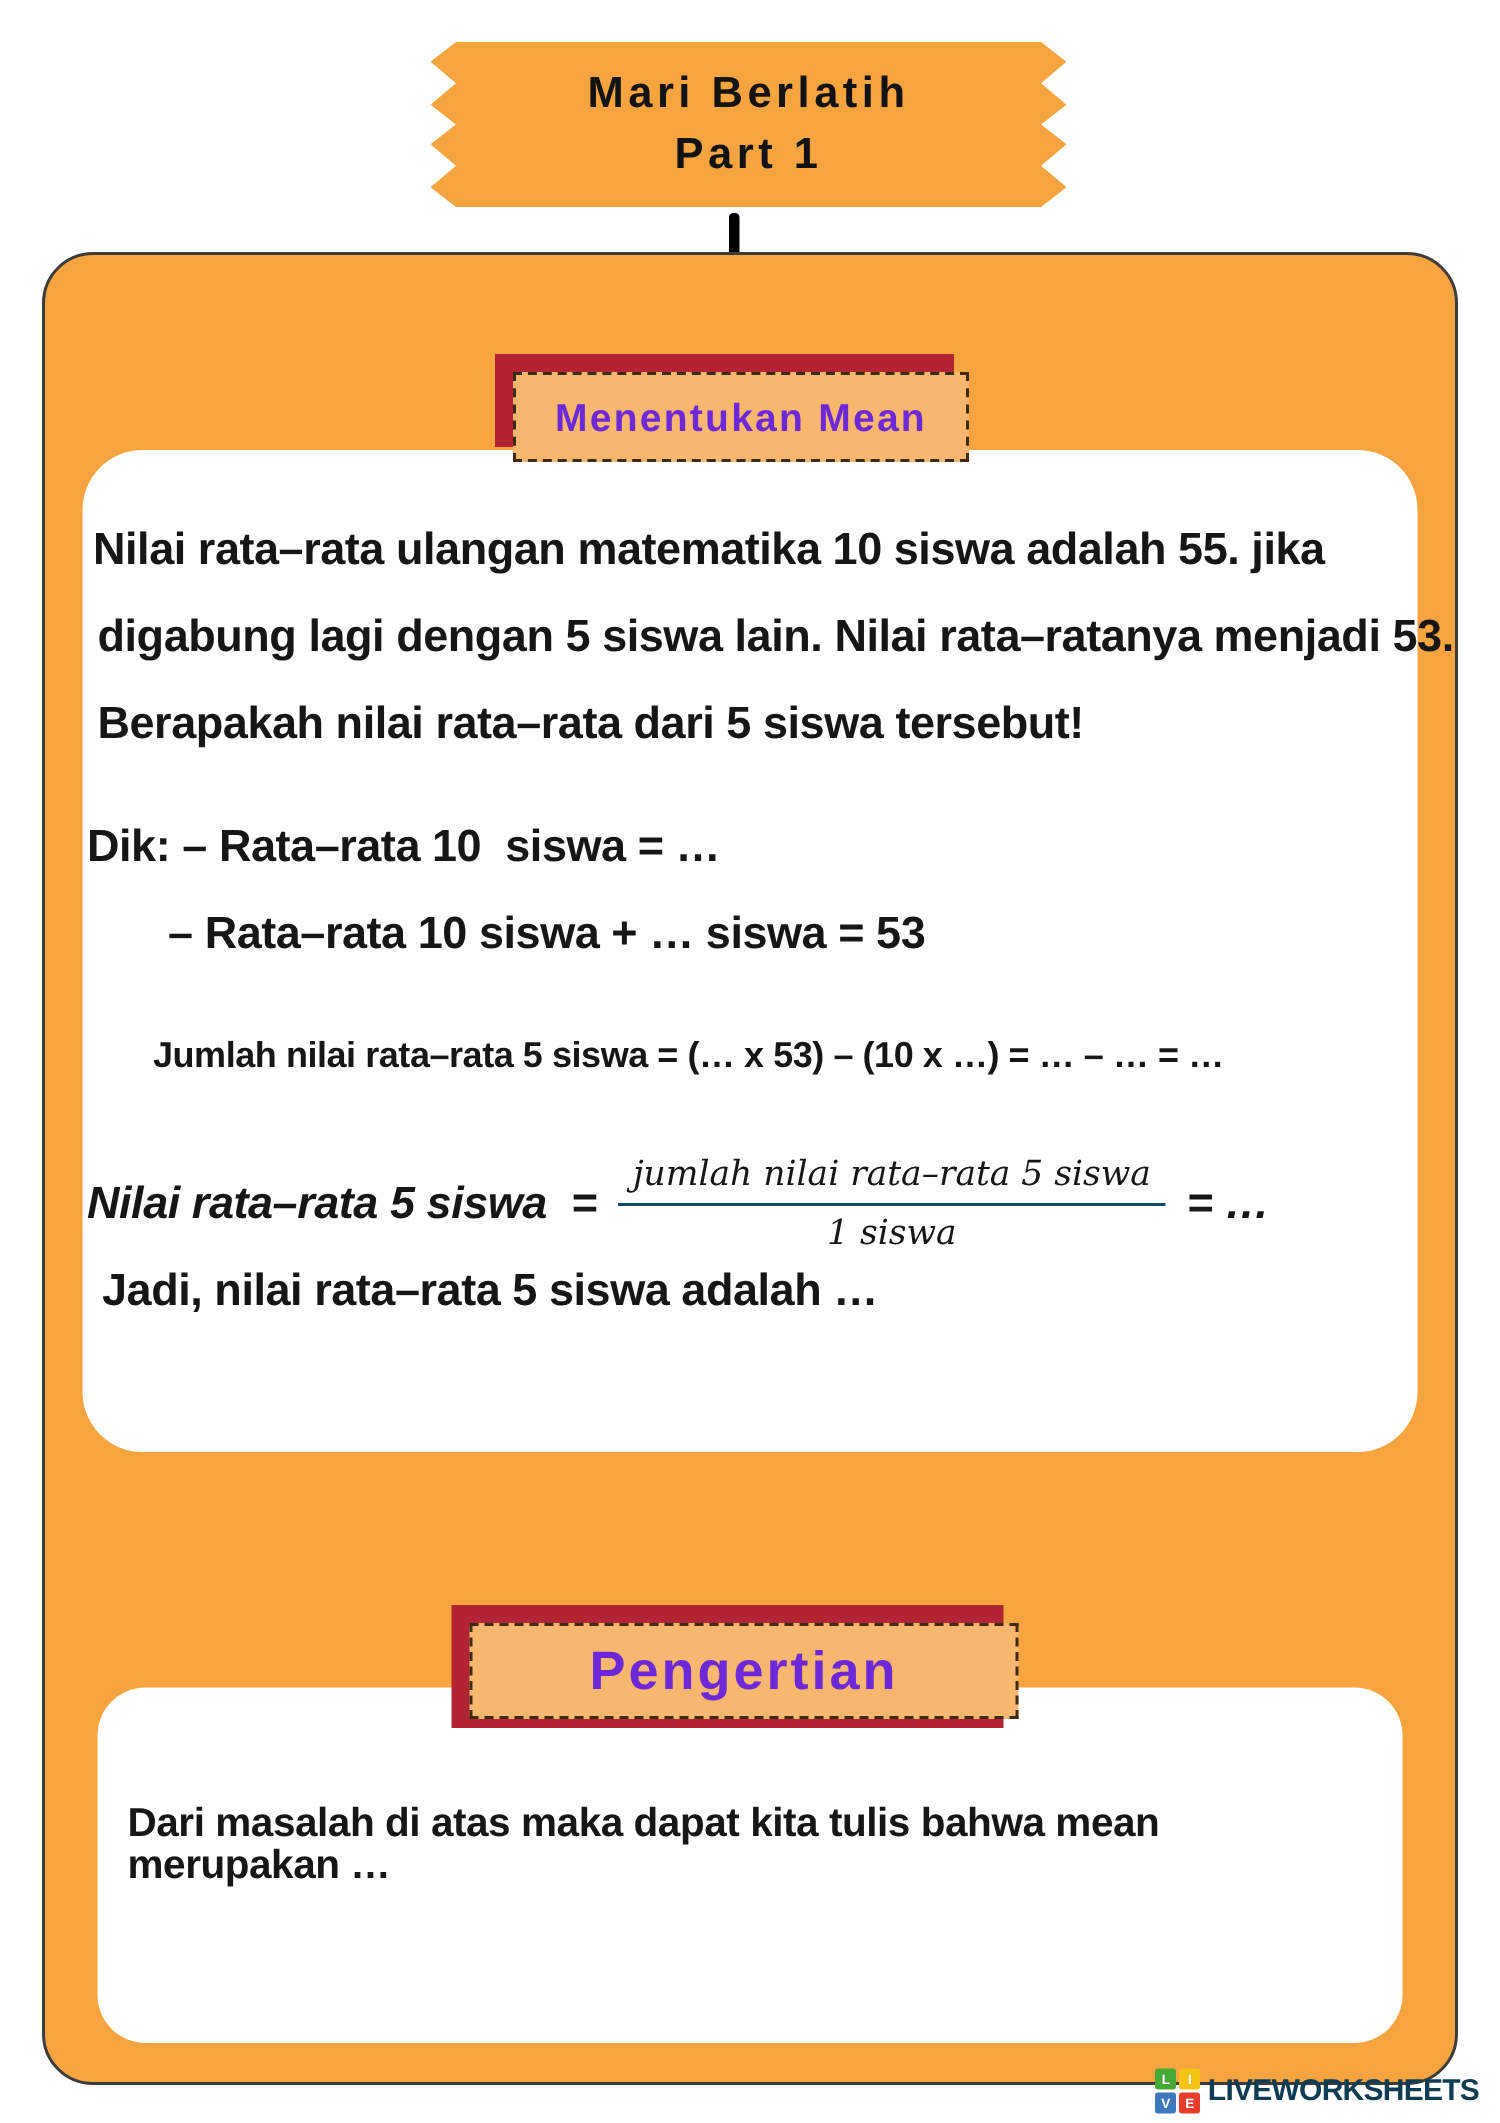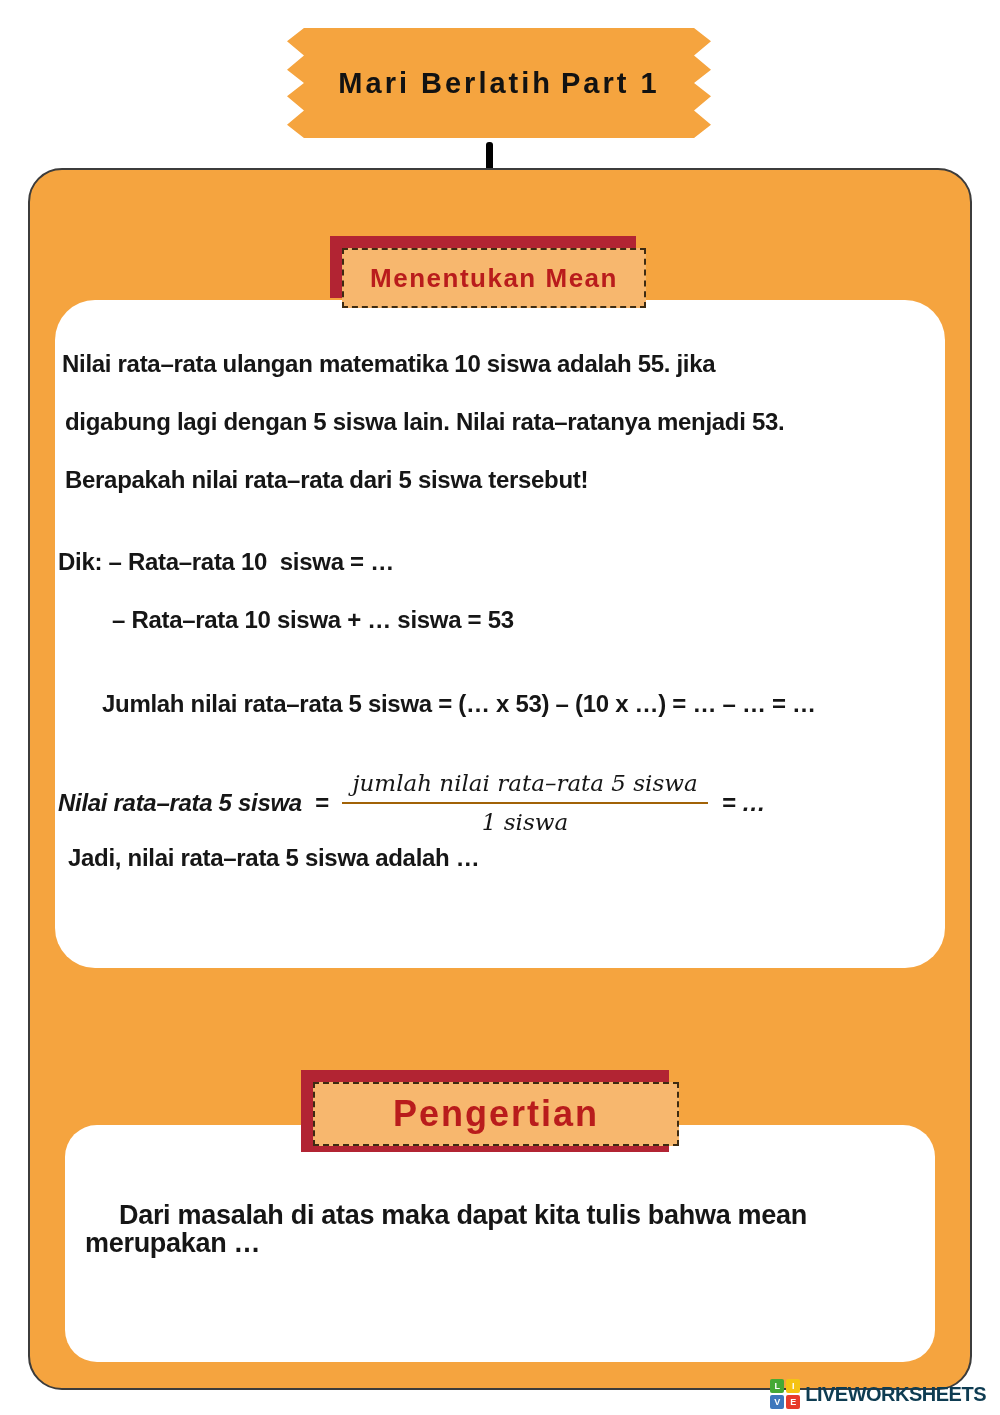--- a/index.html
+++ b/index.html
@@ -9,21 +9,21 @@
     background:#ffffff;
     font-family:"Liberation Sans", sans-serif;
     overflow:hidden;
   }
   .abs { position:absolute; }
 
   
   .banner {
     left:287px; top:28px; width:424px; height:110px;
     background:#F5A43F;
-    display:flex; flex-direction:row; align-items:center; justify-content:center;
+    display:flex; flex-direction:column; align-items:center; justify-content:center;
     gap:8px;
     clip-path: polygon(4% 0, 96% 0, 100% 12%, 96% 25%, 100% 38%, 96% 50%, 100% 62%, 96% 75%, 100% 88%, 96% 100%, 4% 100%, 0 88%, 4% 75%, 0 62%, 4% 50%, 0 38%, 4% 25%, 0 12%);
   }
   .banner-line {
     font-weight:700; font-size:29px; letter-spacing:3px; color:#121212; white-space:pre;
   }
 
   
   .arrow { width:36px; display:flex; flex-direction:column; align-items:center; }
   .arrow-line { width:7px; height:56px; background:#000; border-radius:3px; }
@@ -44,48 +44,48 @@
   .card1 { left:55px; top:300px; width:890px; height:668px; border-radius:40px; }
   .card2 { left:65px; top:1125px; width:870px; height:237px; border-radius:32px; }
 
   
   .label-red { background:#B22433; z-index:3; }
   .label-front {
     background:#F7B76E;
     border:2px dashed #3E2B12;
     box-sizing:border-box;
     display:flex; align-items:center; justify-content:center;
-    font-weight:700; color:#b91c1c;
+    font-weight:700; color:#6d28d9;
     z-index:4; white-space:pre;
   }
   .red1   { left:330px; top:236px; width:306px; height:62px; }
   .front1 { left:342px; top:248px; width:304px; height:60px; font-size:26px; letter-spacing:1.5px; }
   .red2   { left:301px; top:1070px; width:368px; height:82px; }
   .front2 { left:313px; top:1082px; width:366px; height:64px; font-size:36px; letter-spacing:2px; }
 
   
   .txt {
     font-weight:700; color:#161616; white-space:pre;
     letter-spacing:-0.3px; z-index:5;
   }
-  .t26 { font-size:24px; }
+  .t26 { font-size:30px; }
   .t24 { font-size:24px;margin-left:44px; }
   .t27 { font-size:27px; }
 
   
   .mean-line {
     left:58px; top:770px;
     display:flex; align-items:center; gap:14px; z-index:5;font-style:italic;
   }
   .fraction {
     display:flex; flex-direction:column; align-items:center;
     font-family:"DejaVu Serif", serif; font-weight:400; color:#161616;
     font-size:23px; white-space:pre;
   }
-  .fraction .num { padding:0 10px 6px 10px; border-bottom:2px solid #a16207; }
+  .fraction .num { padding:0 10px 6px 10px; border-bottom:2px solid #0c4a6e; }
   .fraction .den { padding-top:5px; }
 
   
   .footer {
     right:14px; bottom:6px;
     display:flex; align-items:center; gap:5px;
     z-index:10;
   }
   .logo-grid {
     display:grid; grid-template-columns:14px 14px; grid-auto-rows:14px; gap:2px;
@@ -146,21 +146,21 @@
 <div class="abs arrow" style="left:471px; top:972px;">
   <div class="arrow-line"></div>
   <div class="arrow-head"></div>
 </div>
 
 <div class="abs card card2"></div>
 
 <div class="abs label-red red2"></div>
 <div class="abs label-front front2">Pengertian</div>
 
-<div class="abs txt t27" style="left:85px; top:1200px;margin-left:34px;">Dari masalah di atas maka dapat kita tulis bahwa mean</div>
+<div class="abs txt t27" style="left:85px; top:1200px;">Dari masalah di atas maka dapat kita tulis bahwa mean</div>
 <div class="abs txt t27" style="left:85px; top:1228px;">merupakan …</div>
 
 <div class="abs footer">
   <div class="logo-grid">
     <span class="sq sq-l">L</span>
     <span class="sq sq-i">I</span>
     <span class="sq sq-v">V</span>
     <span class="sq sq-e">E</span>
   </div>
   <span class="brand">LIVEWORKSHEETS</span>

